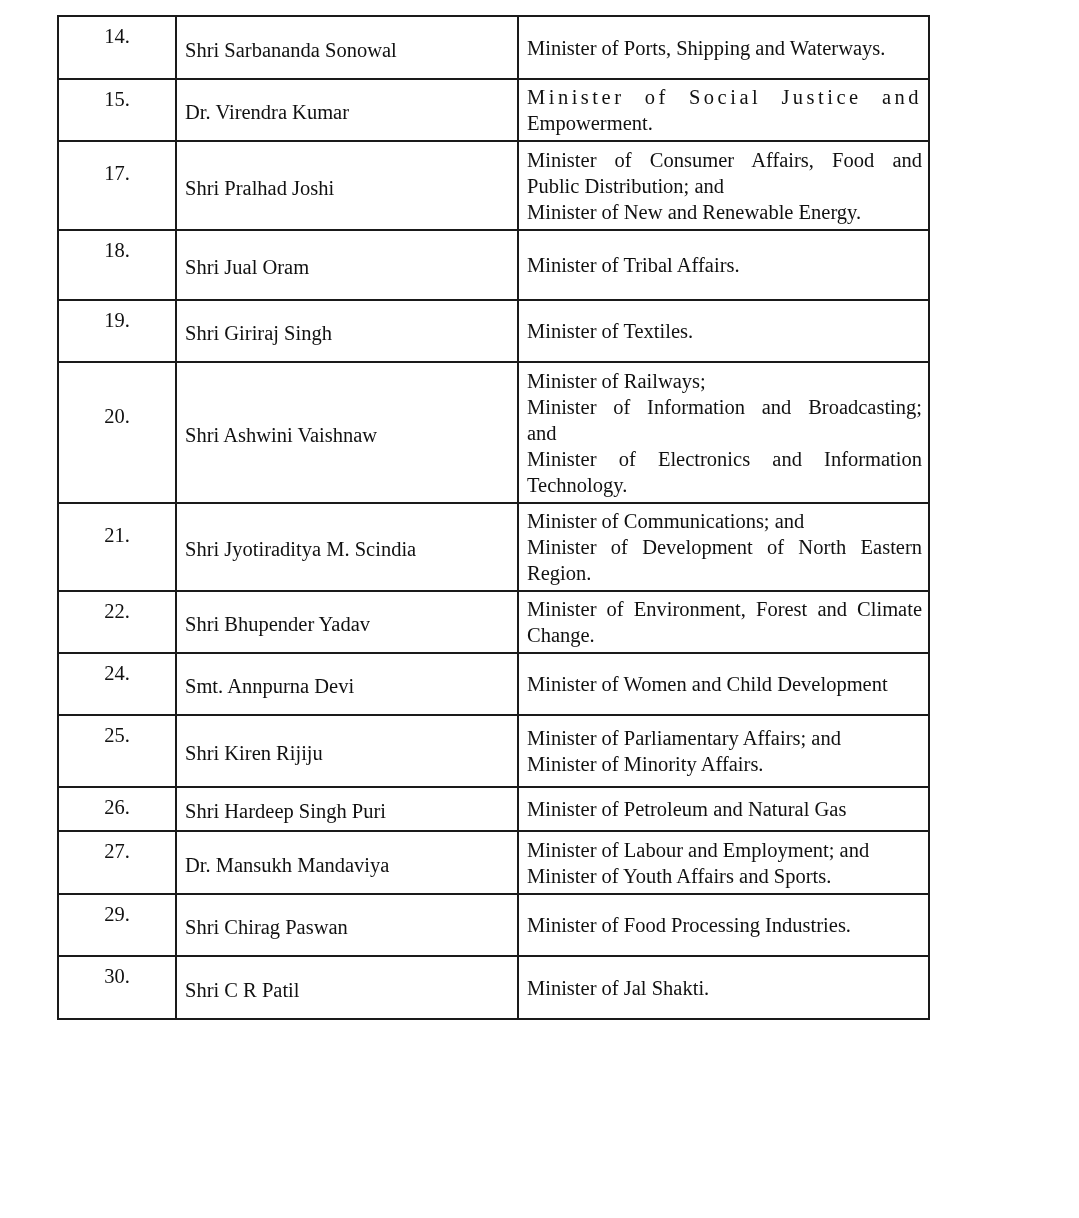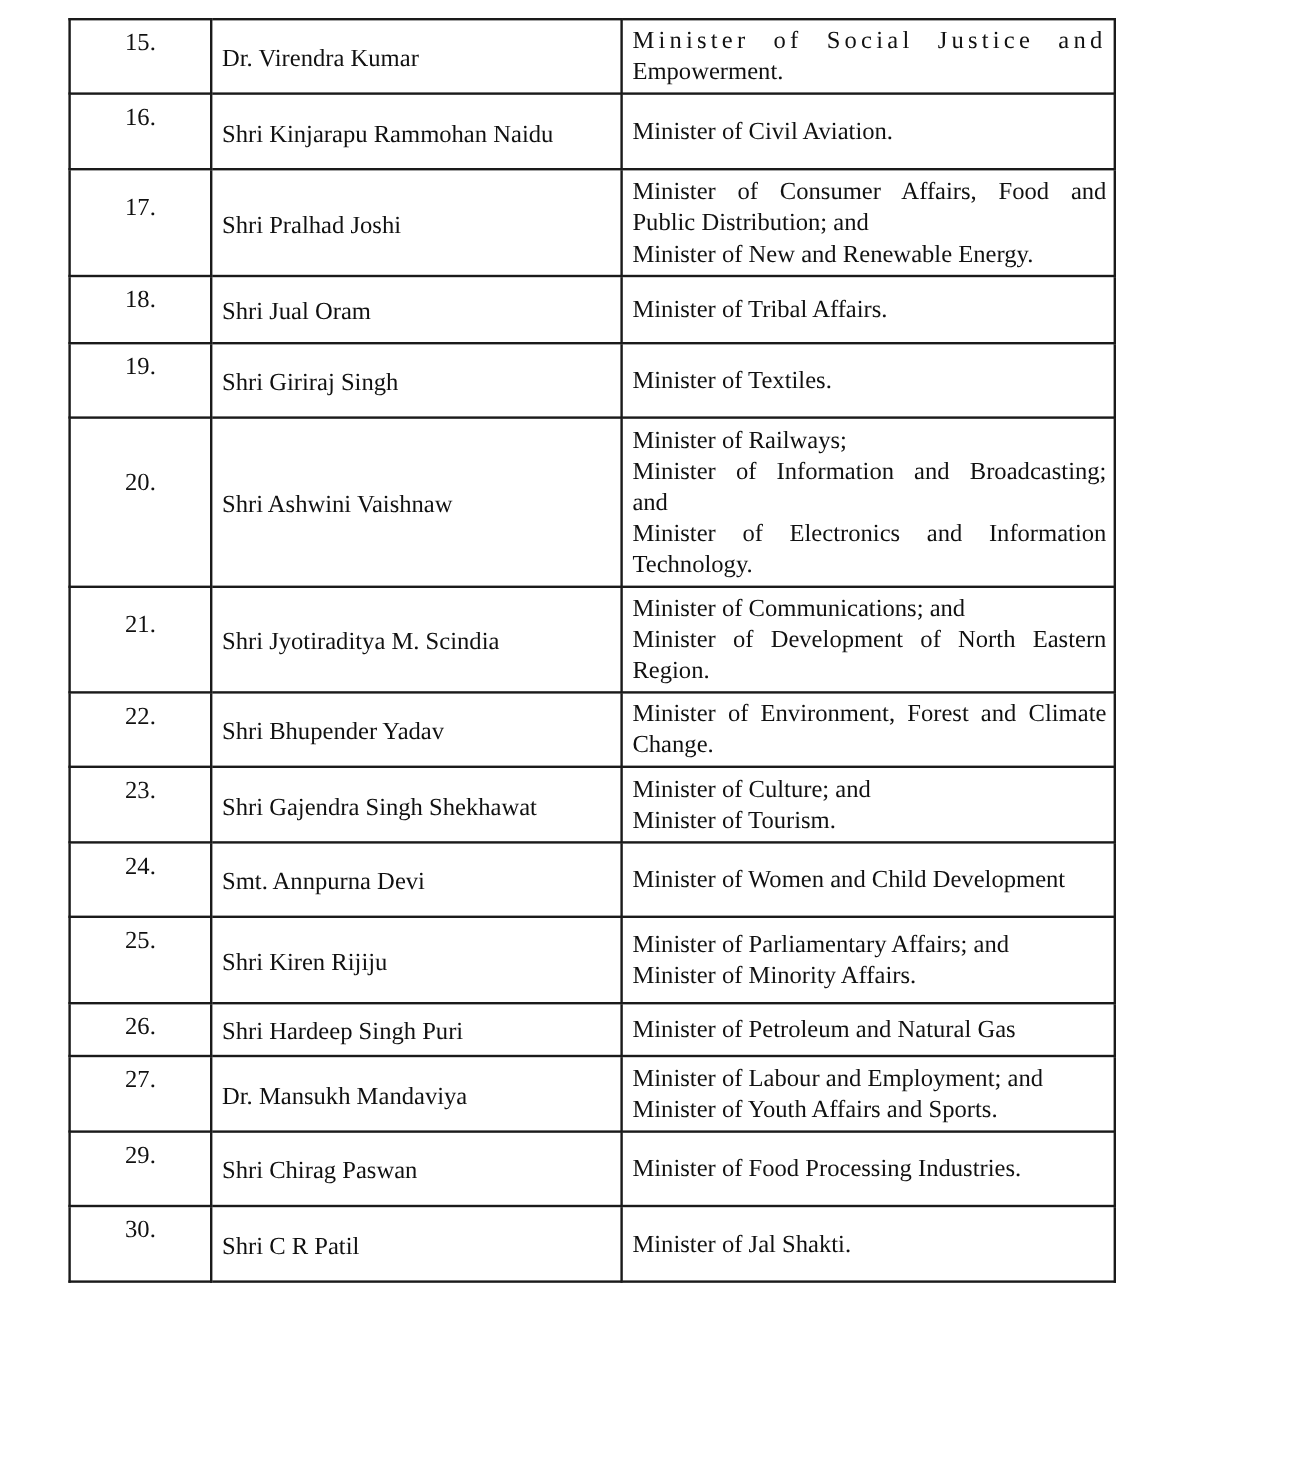--- a/index.html
+++ b/index.html
@@ -64,45 +64,45 @@
 <body>
 
 <table class="ministers">
   <colgroup>
     <col class="c-sno">
     <col class="c-name">
     <col class="c-port">
   </colgroup>
   <tbody id="table-body">
 
+    <tr style="height:63px">
+      <td class="sno"><span>14.</span></td>
+      <td class="name"><span>Shri Sarbananda Sonowal</span></td>
+      <td class="port">
+        <span class="line">Minister of Ports, Shipping and Waterways.</span>
+      </td>
+    </tr>
     <tr style="height:62px">
       <td class="sno"><span>15.</span></td>
       <td class="name"><span>Dr. Virendra Kumar</span></td>
       <td class="port">
         <span class="line j wide">Minister of Social Justice and</span>
         <span class="line">Empowerment.</span>
-      </td>
-    </tr>
-    <tr style="height:63px">
-      <td class="sno"><span>16.</span></td>
-      <td class="name"><span>Shri Kinjarapu Rammohan Naidu</span></td>
-      <td class="port">
-        <span class="line">Minister of Civil Aviation.</span>
       </td>
     </tr>
     <tr style="height:89px">
       <td class="sno" style="padding-top:18px !important"><span>17.</span></td>
       <td class="name"><span>Shri Pralhad Joshi</span></td>
       <td class="port">
         <span class="line j">Minister of Consumer Affairs, Food and</span>
         <span class="line">Public Distribution; and</span>
         <span class="line">Minister of New and Renewable Energy.</span>
       </td>
     </tr>
-    <tr style="height:56px">
+    <tr style="height:70px">
       <td class="sno"><span>18.</span></td>
       <td class="name"><span>Shri Jual Oram</span></td>
       <td class="port">
         <span class="line">Minister of Tribal Affairs.</span>
       </td>
     </tr>
     <tr style="height:62px">
       <td class="sno"><span>19.</span></td>
       <td class="name"><span>Shri Giriraj Singh</span></td>
       <td class="port">
@@ -128,28 +128,20 @@
         <span class="line j">Minister of Development of North Eastern</span>
         <span class="line">Region.</span>
       </td>
     </tr>
     <tr style="height:62px">
       <td class="sno"><span>22.</span></td>
       <td class="name"><span>Shri Bhupender Yadav</span></td>
       <td class="port">
         <span class="line j">Minister of Environment, Forest and Climate</span>
         <span class="line">Change.</span>
-      </td>
-    </tr>
-    <tr style="height:63px">
-      <td class="sno"><span>23.</span></td>
-      <td class="name"><span>Shri Gajendra Singh Shekhawat</span></td>
-      <td class="port">
-        <span class="line">Minister of Culture; and</span>
-        <span class="line">Minister of Tourism.</span>
       </td>
     </tr>
     <tr style="height:62px">
       <td class="sno"><span>24.</span></td>
       <td class="name"><span>Smt. Annpurna Devi</span></td>
       <td class="port">
         <span class="line">Minister of Women and Child Development</span>
       </td>
     </tr>
     <tr style="height:72px">

